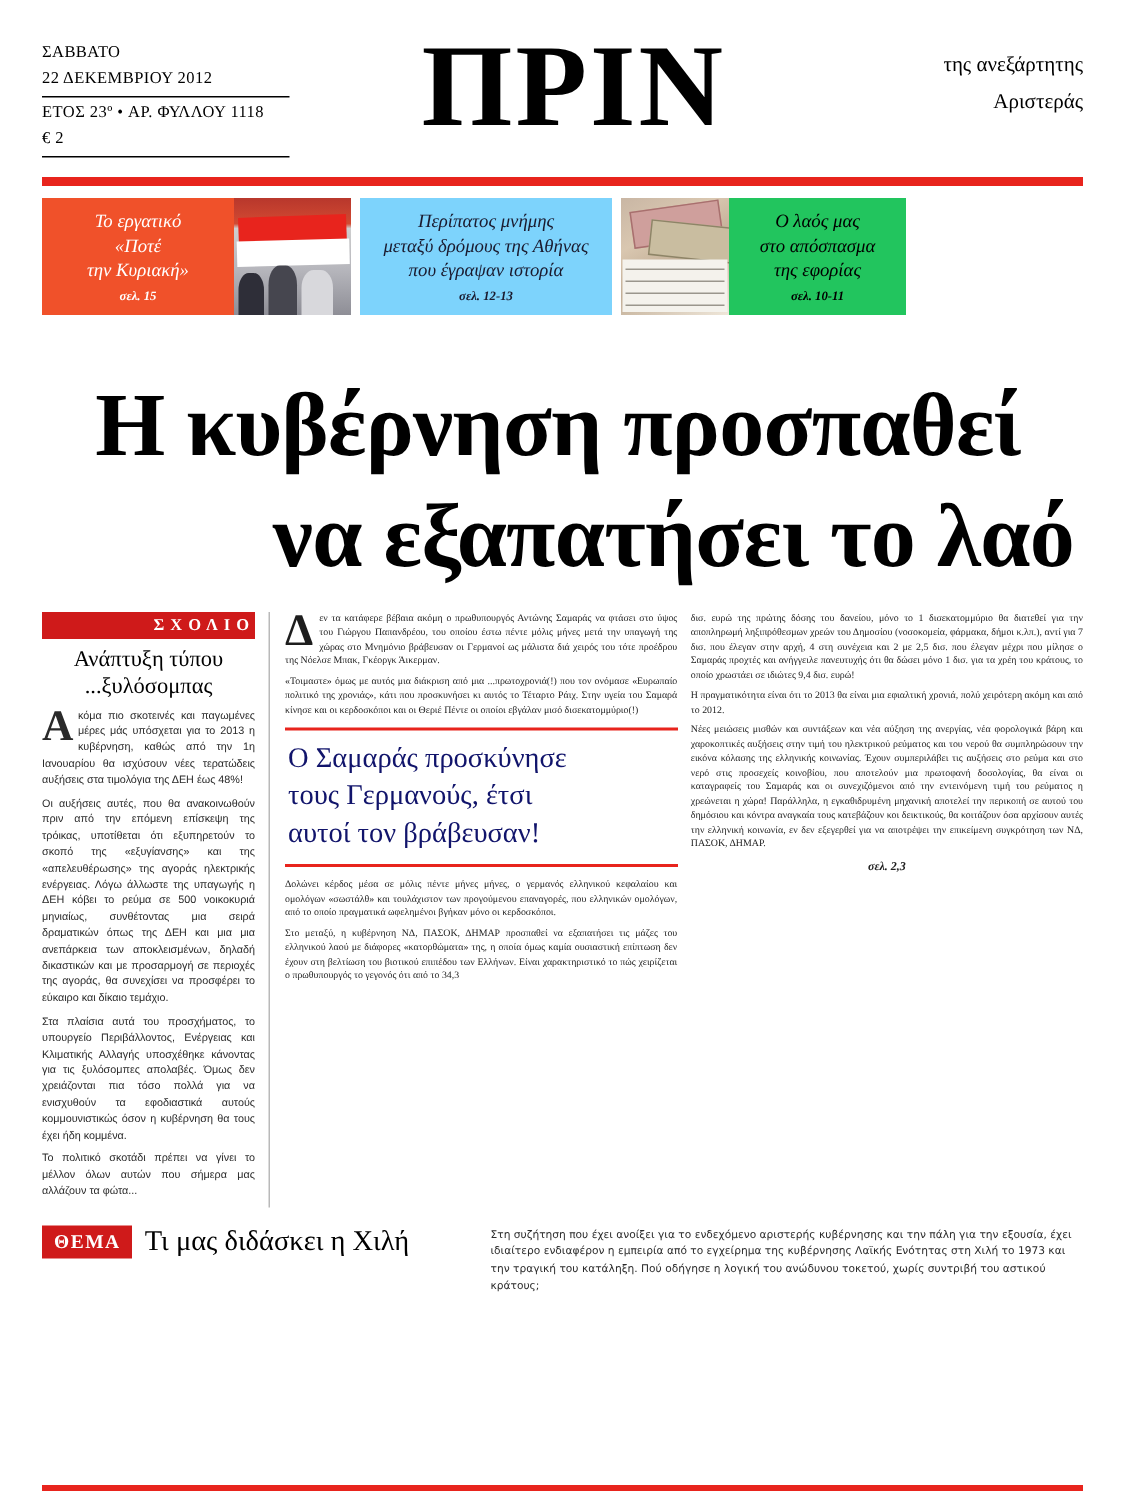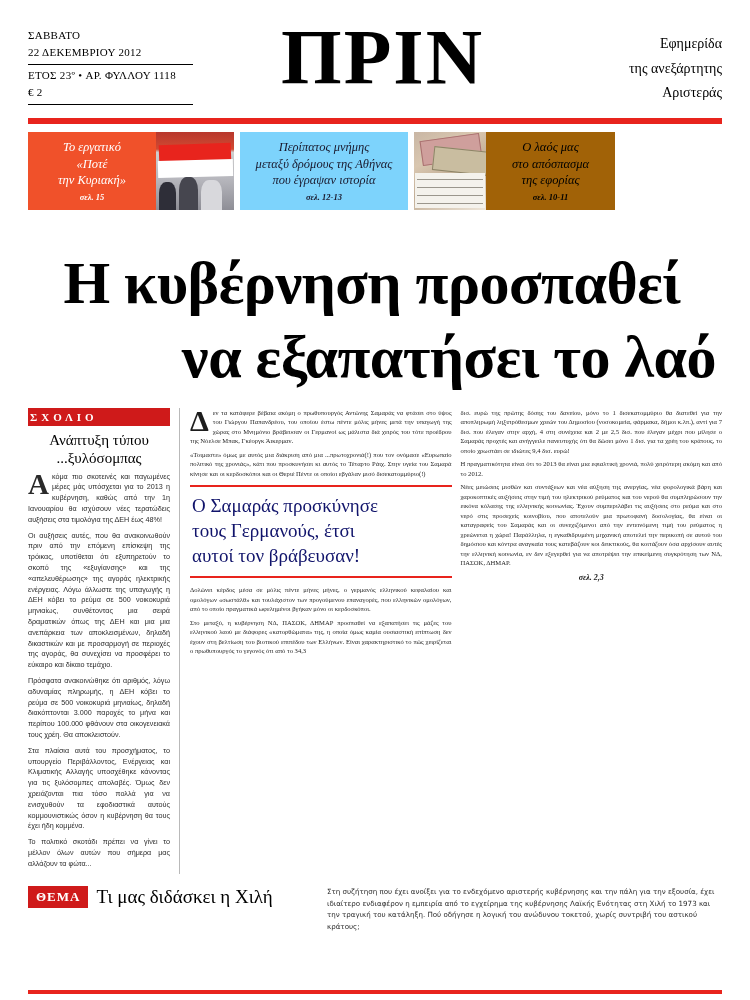--- a/index.html
+++ b/index.html
@@ -20,21 +20,21 @@
   
   .teasers{display:flex;height:78px;margin-top:8px;gap:0;}
   .tz{position:relative;display:flex;height:78px;}
   .tbox{display:flex;flex-direction:column;justify-content:center;align-items:center;text-align:center;
          font-style:italic;font-size:12.5px;line-height:1.32;padding:4px 8px;box-sizing:border-box;}
   .tbox .pg{font-size:8.5px;font-weight:bold;font-style:italic;margin-top:3px;}
   .t1{background:#f0512a;color:#fff;width:128px;}
   .t1img{width:78px;}
   .t2{background:#7dd3fc;color:#1a1a2e;width:168px;}
   .t2img{width:72px;}
-  .t3{background:#a16207;color:#000;width:129px;}
+  .t3{background:#22c55e;color:#000;width:118px;}
   .sep{width:6px;background:#fff;}
 
   
   .ph{position:relative;overflow:hidden;height:78px;}
   .ph1{background:linear-gradient(180deg,#b8372c 0%,#d24a32 22%,#cfcfcf 26%,#b7b7bd 60%,#8e8e96 100%);}
   .ph1 .ban{position:absolute;left:4%;top:16%;width:92%;height:26%;background:#e8241d;transform:rotate(-2deg);}
   .ph1 .ban2{position:absolute;left:2%;top:36%;width:96%;height:22%;background:#fff;transform:rotate(-1.5deg);}
   .ph1 .pp{position:absolute;bottom:0;background:#2e2e38;border-radius:40% 40% 0 0;}
   .ph2{background:linear-gradient(150deg,#c9b6a4 0%,#d9c7b0 30%,#c2ae96 55%,#efe7da 100%);}
   .ph2 .note{position:absolute;background:#cf9f9c;border:1px solid #a8706e;}
@@ -46,21 +46,21 @@
   .headline .l1,.headline .l2{font-family:"Liberation Serif",serif;font-weight:bold;font-size:60px;line-height:74px;letter-spacing:-0.5px;white-space:nowrap;}
   .headline .l1{text-align:center;}
   .headline .l2{text-align:right;}
 
   
   .grid{display:flex;margin-top:14px;gap:0;}
   .colL{width:152px;border-right:1px solid #b9b9b9;padding-right:9px;box-sizing:border-box;}
   .colMain{flex:1;padding-left:10px;}
 
   
-  .sxolio{background:#cf1a1a;color:#fff;text-align:left;font-weight:bold;font-size:11px;letter-spacing:4px;padding:3px 0 3px 2px;}
+  .sxolio{background:#cf1a1a;color:#fff;text-align:right;font-weight:bold;font-size:11px;letter-spacing:4px;padding:3px 0 3px 2px;}
   .ed-title{text-align:center;font-size:15px;line-height:1.22;margin:5px 0 4px 0;font-family:"Liberation Serif",serif;}
   .ed-body{font-family:Liberation Sans, sans-serif;font-size:7.2px;line-height:1.5;text-align:justify;color:#2a2a2a;}
   .ed-body p{margin:0 0 5px 0;}
   .ed-body .first::first-letter{float:left;font-family:"Liberation Serif",serif;font-size:29px;line-height:23px;font-weight:bold;padding:1px 3px 0 0;}
 
   
   .artcols{display:flex;gap:9px;}
   .ac{flex:1;font-family:"Liberation Serif",serif;font-size:6.6px;line-height:1.44;text-align:justify;color:#1d1d1d;}
   .ac p{margin:0 0 4px 0;}
   .ac .first::first-letter{float:left;font-size:30px;line-height:24px;font-weight:bold;padding:1px 4px 0 0;}
@@ -91,21 +91,20 @@
       <div class="ln">22 ΔΕΚΕΜΒΡΙΟΥ 2012</div>
       <div class="rule"></div>
       <div class="ln">ΕΤΟΣ 23º • ΑΡ. ΦΥΛΛΟΥ 1118</div>
       <div class="ln">€ 2</div>
       <div class="rule"></div>
     </div>
     <div class="mh-center">
       <div class="logo">ΠΡΙΝ</div>
     </div>
     <div class="mh-right">
-      <div class="ln">Εφημερίδα</div>
       <div class="ln">της ανεξάρτητης</div>
       <div class="ln">Αριστεράς</div>
     </div>
   </div>
   <div class="red-bar"></div>
 
   <div class="teasers">
     <div class="tz">
       <div class="tbox t1">
         <div>Το εργατικό</div>
@@ -157,21 +156,20 @@
 
   <div class="grid">
 
     <div class="colL">
       <div class="sxolio">ΣΧΟΛΙΟ</div>
       <div class="ed-title">Ανάπτυξη τύπου</div>
       <div class="ed-title" style="margin-top:-4px;">...ξυλόσομπας</div>
       <div class="ed-body">
         <p class="first">Ακόμα πιο σκοτεινές και παγωμένες μέρες μάς υπόσχεται για το 2013 η κυβέρνηση, καθώς από την 1η Ιανουαρίου θα ισχύσουν νέες τερατώδεις αυξήσεις στα τιμολόγια της ΔΕΗ έως 48%!</p>
         <p>Οι αυξήσεις αυτές, που θα ανακοινωθούν πριν από την επόμενη επίσκεψη της τρόικας, υποτίθεται ότι εξυπηρετούν το σκοπό της «εξυγίανσης» και της «απελευθέρωσης» της αγοράς ηλεκτρικής ενέργειας. Λόγω άλλωστε της υπαγωγής η ΔΕΗ κόβει το ρεύμα σε 500 νοικοκυριά μηνιαίως, συνθέτοντας μια σειρά δραματικών όπως της ΔΕΗ και μια μια ανεπάρκεια των αποκλεισμένων, δηλαδή δικαστικών και με προσαρμογή σε περιοχές της αγοράς, θα συνεχίσει να προσφέρει το εύκαιρο και δίκαιο τεμάχιο.</p>
-        <p>Πρόσφατα ανακοινώθηκε ότι αριθμός, λόγω αδυναμίας πληρωμής, η ΔΕΗ κόβει το ρεύμα σε 500 νοικοκυριά μηνιαίως, δηλαδή διακόπτονται 3.000 παροχές το μήνα και περίπου 100.000 φθάνουν στα οικογενειακά τους χρέη. Θα αποκλειστούν.</p>
         <p>Στα πλαίσια αυτά του προσχήματος, το υπουργείο Περιβάλλοντος, Ενέργειας και Κλιματικής Αλλαγής υποσχέθηκε κάνοντας για τις ξυλόσομπες απολαβές. Όμως δεν χρειάζονται πια τόσο πολλά για να ενισχυθούν τα εφοδιαστικά αυτούς κομμουνιστικώς όσον η κυβέρνηση θα τους έχει ήδη κομμένα.</p>
         <p>Το πολιτικό σκοτάδι πρέπει να γίνει το μέλλον όλων αυτών που σήμερα μας αλλάζουν τα φώτα...</p>
       </div>
     </div>
 
     <div class="colMain">
       <div class="artcols">
         <div class="ac">
           <p class="first">Δεν τα κατάφερε βέβαια ακόμη ο πρωθυπουργός Αντώνης Σαμαράς να φτάσει στο ύψος του Γιώργου Παπανδρέου, του οποίου έστω πέντε μόλις μήνες μετά την υπαγωγή της χώρας στο Μνημόνιο βράβευσαν οι Γερμανοί ως μάλιστα διά χειρός του τότε προέδρου της Νόελσε Μπακ, Γκέοργκ Άικερμαν.</p>
           <p>«Τοιμαστε» όμως με αυτός μια διάκριση από μια ...πρωτοχρονιά(!) που τον ονόμασε «Ευρωπαίο πολιτικό της χρονιάς», κάτι που προσκυνήσει κι αυτός το Τέταρτο Ράιχ. Στην υγεία του Σαμαρά κίνησε και οι κερδοσκόποι και οι Θεριέ Πέντε οι οποίοι εβγάλαν μισό δισεκατομμύριο(!)</p>

